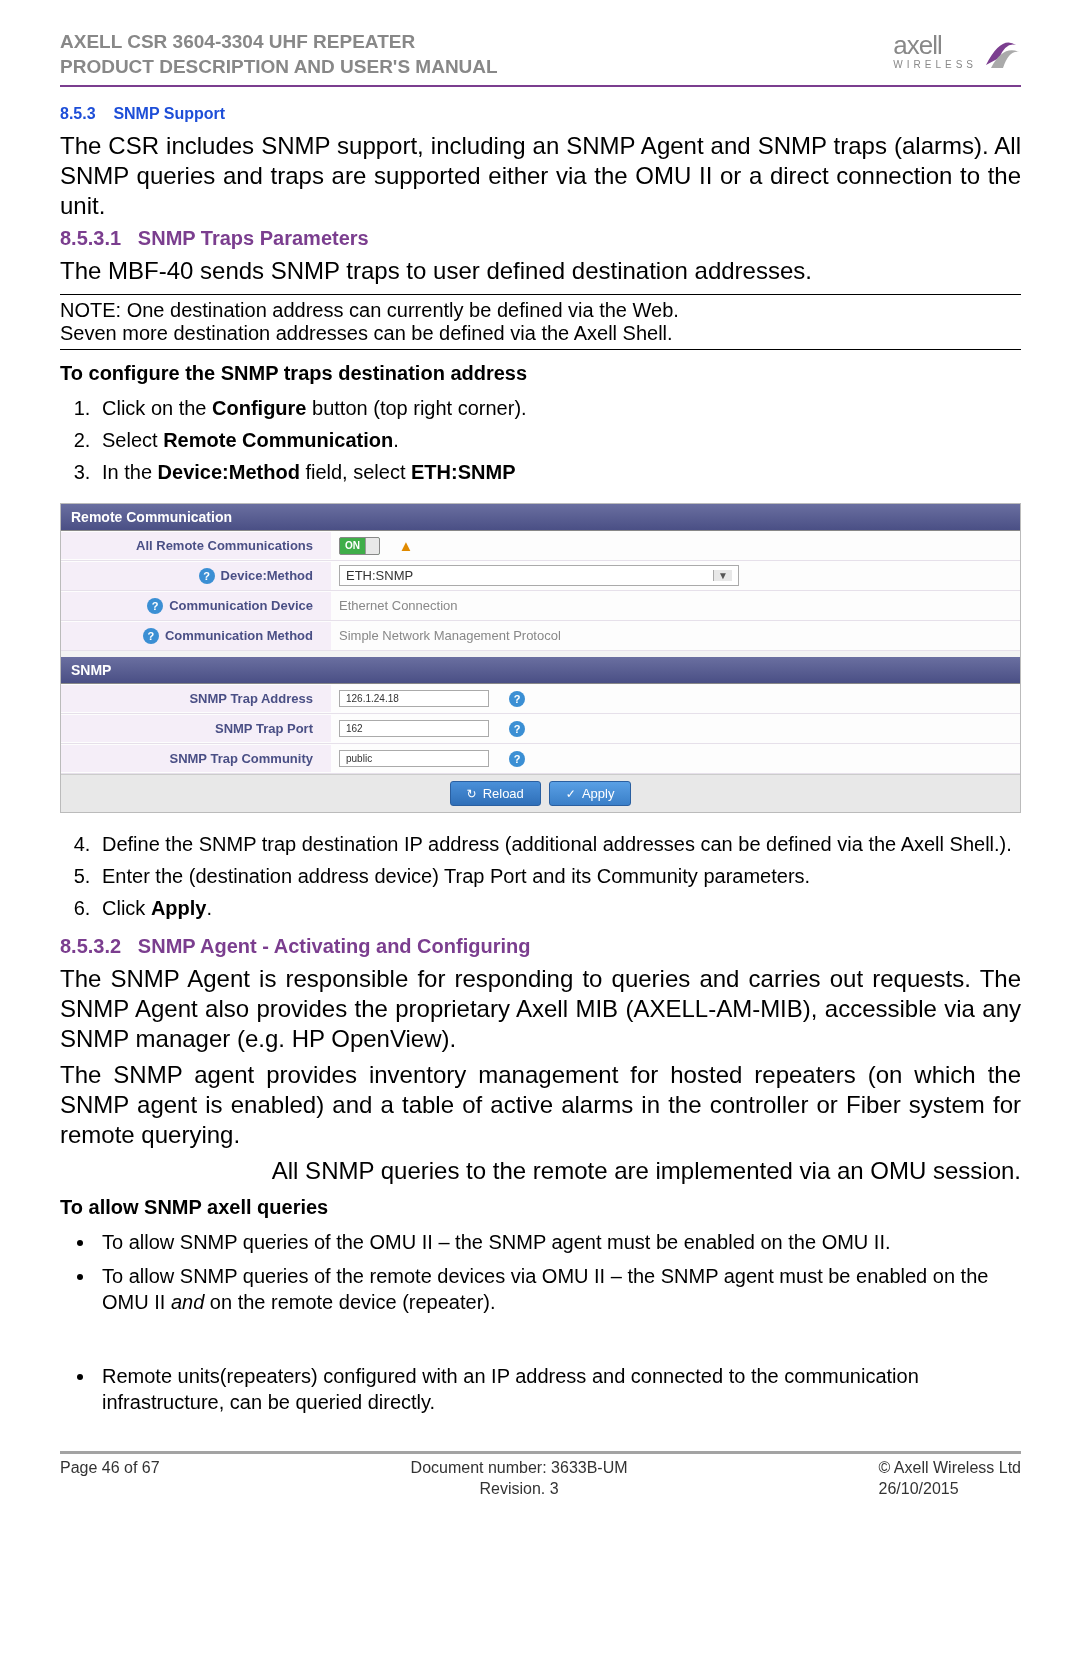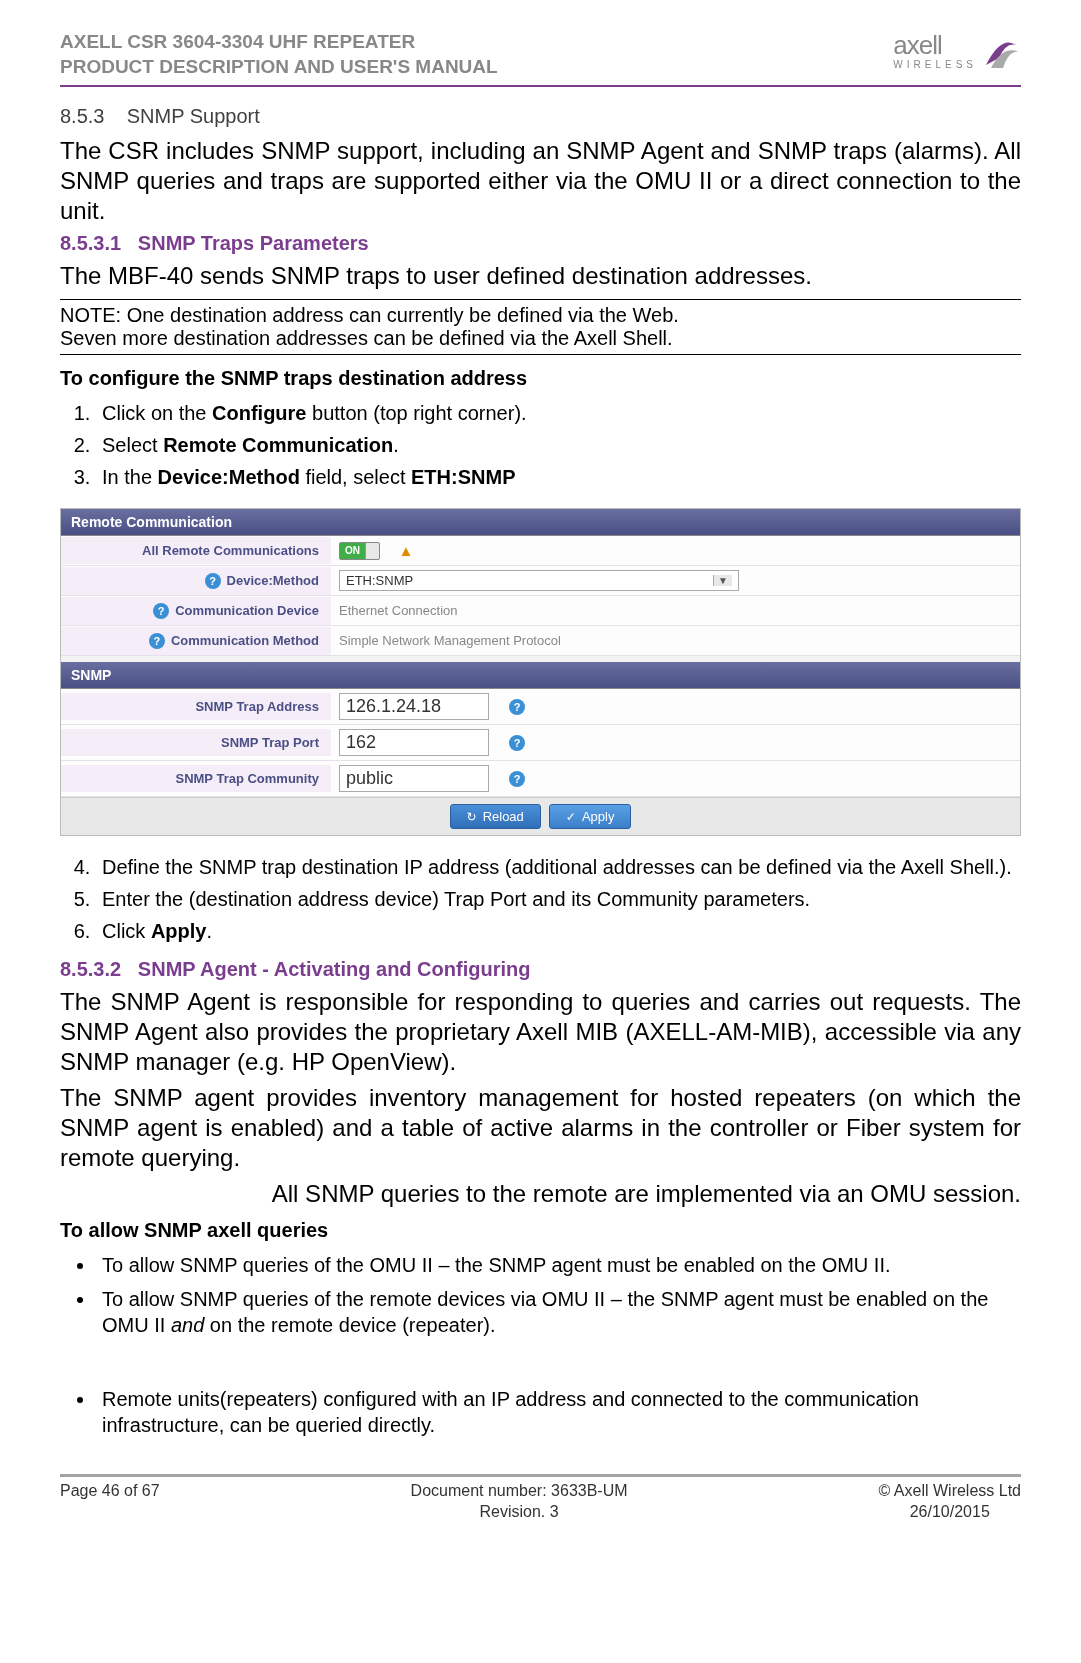--- a/index.html
+++ b/index.html
@@ -44,24 +44,24 @@
     font-size: 10px;
     letter-spacing: 4px;
     display: block;
     margin-top: -2px;
   }
   .logo-mark {
     width: 40px;
     height: 40px;
   }
   h2.section {
-    color: #404040;
-    font-size: 20px;
+    color: #1d4ed8;
+    font-size: 16px;
     margin: 10px 0 8px 0;
-    font-weight: normal;
+    font-weight: bold;
   }
   h3.subsection {
     color: #7b3e8f;
     font-size: 20px;
     margin: 4px 0 6px 0;
     font-weight: bold;
   }
   p.body {
     font-size: 24px;
     line-height: 1.25;
@@ -122,21 +122,21 @@
     align-items: center;
     border-bottom: 1px solid #e6e0ea;
     min-height: 30px;
   }
   .form-label {
     width: 270px;
     background: #f5eef8;
     color: #4a4f85;
     font-weight: bold;
     text-align: right;
-    padding: 6px 12px;
+    padding: 6px 18px;
     font-size: 13px;
   }
   .form-value {
     flex: 1;
     padding: 4px 8px;
     color: #888;
     font-size: 13px;
     display: flex;
     align-items: center;
     gap: 12px;
@@ -208,21 +208,21 @@
     background: #e8e8e8;
     border-left: 1px solid #aaa;
     padding: 0 4px;
     font-size: 10px;
     color: #555;
   }
   .text-input {
     border: 1px solid #aaa;
     background: #fff;
     padding: 2px 6px;
-    font-size: 18px;
+    font-size: 10px;
     color: #333;
     width: 150px;
     font-family: inherit;
   }
   .panel-gap {
     height: 6px;
     background: #f3f3f3;
   }
   .button-bar {
     background: #e8e8e8;
@@ -250,21 +250,21 @@
     display: flex;
     justify-content: space-between;
     border-top: 3px solid #a3a3a3;
     font-size: 16px;
     color: #333;
     padding-top: 4px;
     margin-top: 30px;
   }
   .footer .col { line-height: 1.3; }
   .footer .center { text-align: center; }
-  .footer .right { text-align: center; }
+  .footer .right { text-align: left; }
   .label-with-icon {
     display: flex;
     align-items: center;
     justify-content: flex-end;
   }
 </style>
 </head>
 <body>
 
 <div class="page">

